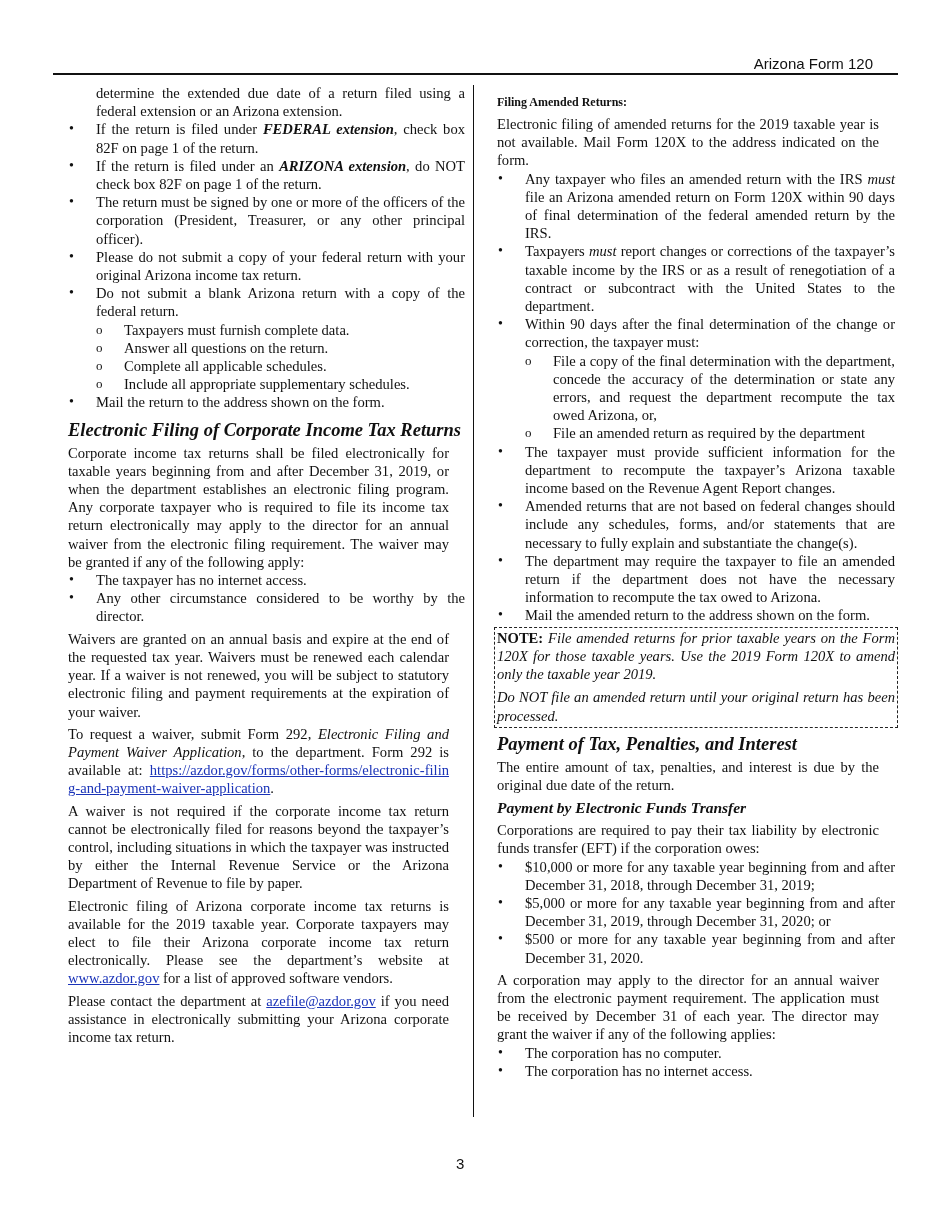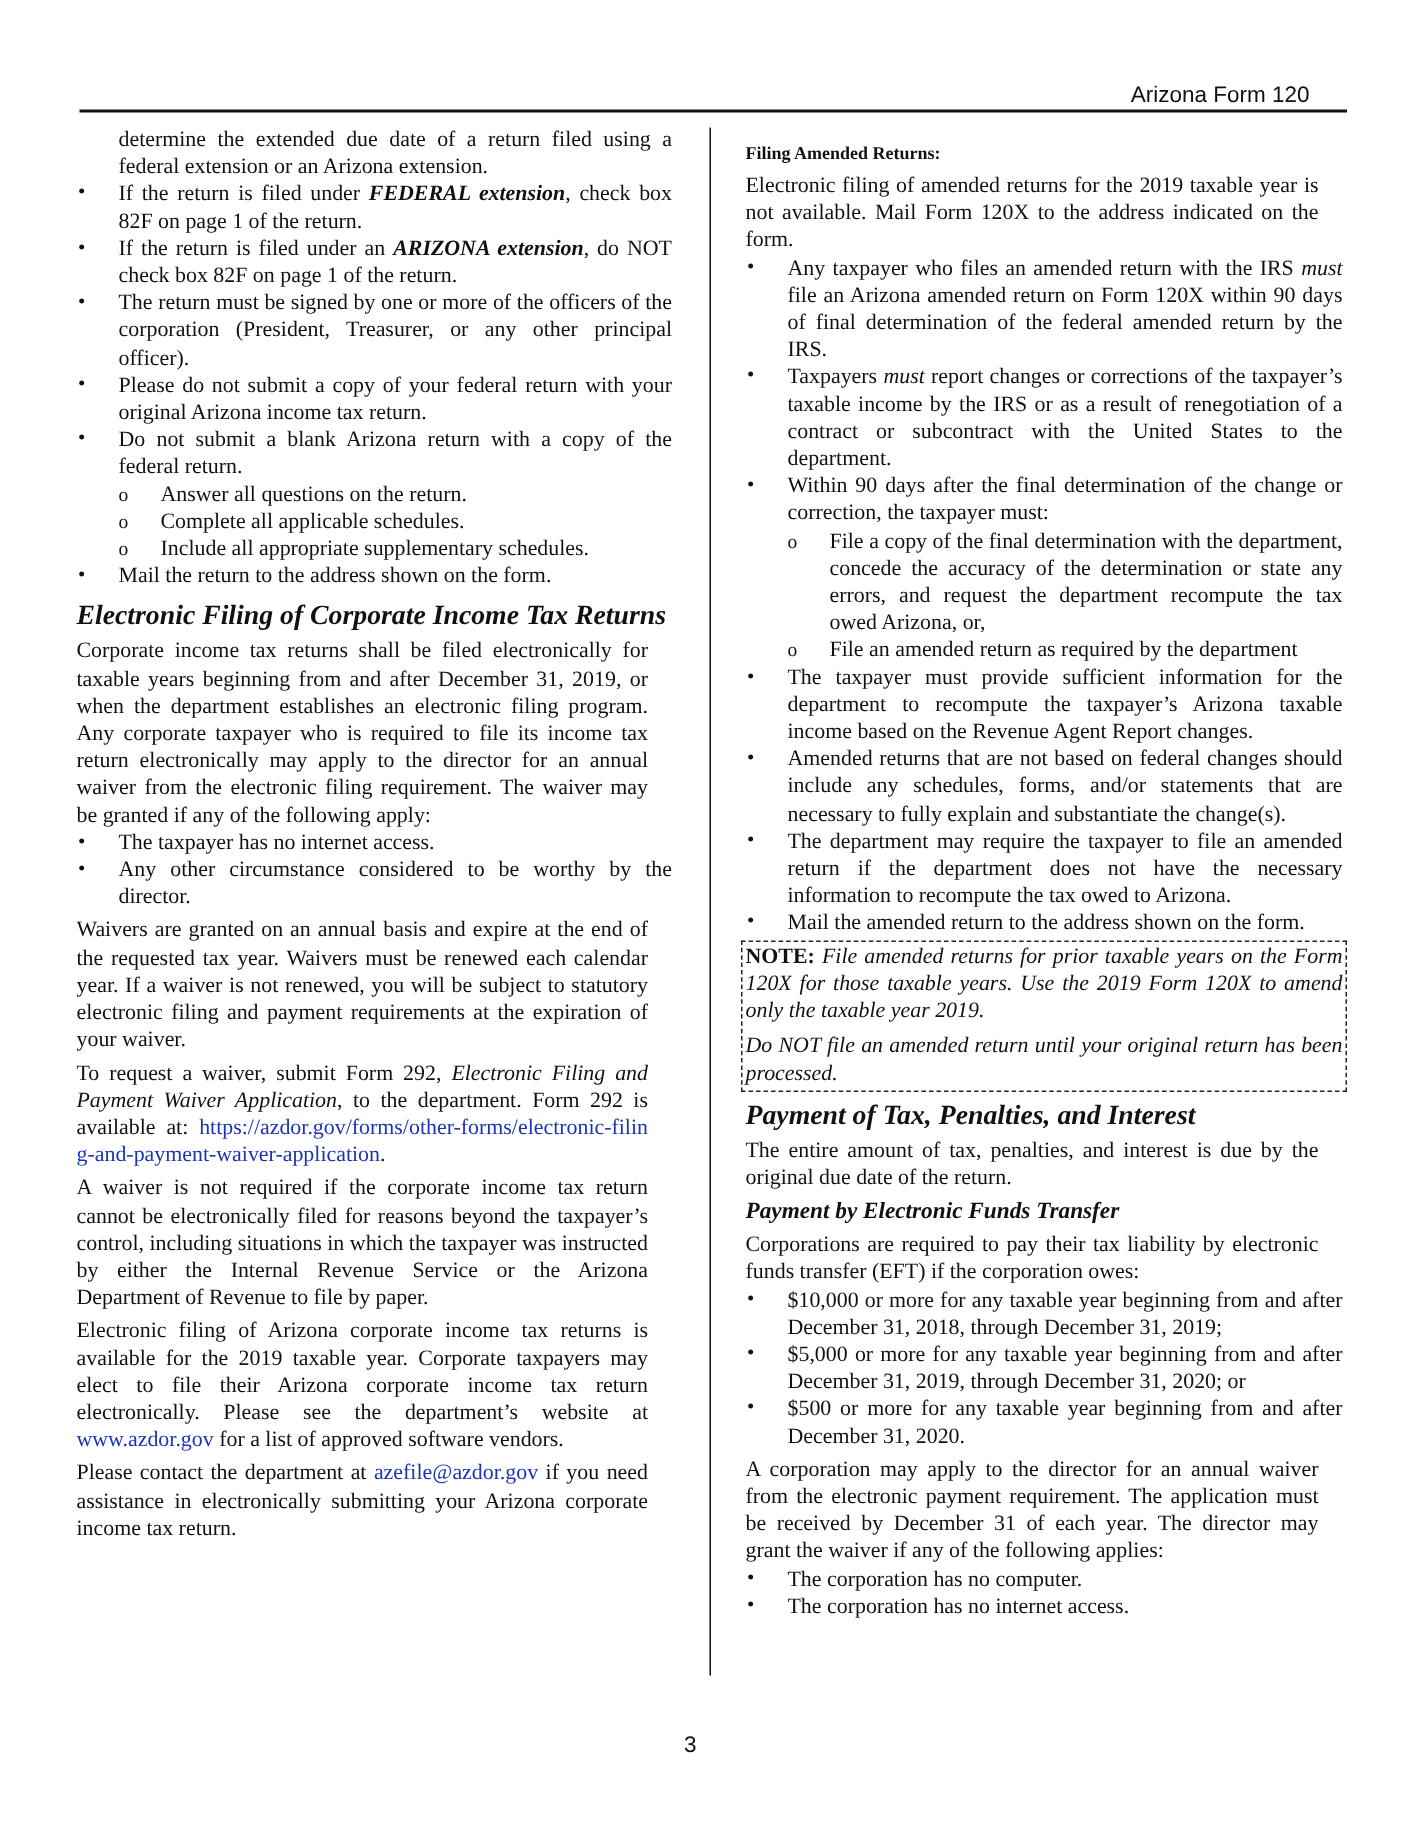--- a/index.html
+++ b/index.html
@@ -15,21 +15,21 @@
     position: absolute; top: 73px; left: 53px; width: 845px; height: 0;
     border-top: 2.5px solid #111;
   }
   .col-divider {
     position: absolute; left: 473px; top: 85px; width: 0; height: 1032px;
     border-left: 1.5px solid #111;
   }
   .col {
     position: absolute; top: 84px; line-height: 18.2px;
   }
-  .col-left { left: 51px; width: 397px; }
+  .col-left { left: 68px; width: 397px; }
   .col-right { left: 497px; width: 398px; top: 92px; }
   p { margin: 0 16px 4px 0; text-align: justify; }
   .indent-cont { padding-left: 28px; text-align: justify; margin: 0; }
   ul.bul { list-style: none; margin: 0; padding: 0; }
   ul.bul > li { position: relative; padding-left: 28px; text-align: justify; margin: 0; }
   ul.bul > li::before {
     content: "\2022"; position: absolute; left: 1px; top: 0; font-size: 14px;
   }
   ul.sub { list-style: none; margin: 0; padding: 0; }
   ul.sub > li { position: relative; padding-left: 56px; text-align: justify; }
@@ -43,21 +43,21 @@
     font-size: 12px; font-weight: bold; margin: 0 0 3px 0; line-height: 20px;
   }
   h3.sub-sec.ital { font-style: italic; font-size: 15.5px; margin-top: 6px; }
   .note-box {
     border: 1.5px dashed #222; padding: 1px 2px 2px 2px; margin: 2px -3px 6px -3px;
   }
   .note-box p { margin: 0 0 5px 0; }
   .note-box p:last-child { margin-bottom: 0; }
   .ital { font-style: italic; }
   .bold-ital { font-style: italic; font-weight: bold; }
-  a.lnk { color: #1a33b8; }
+  a.lnk { color: #1a33b8; text-decoration: underline; }
   .page-num {
     position: absolute; top: 1155px; left: 456px;
     font-family: "Liberation Sans", sans-serif; font-size: 15px;
   }
 </style>
 </head>
 <body>
 
 <div class="header-title">Arizona Form 120</div>
 <div class="top-rule"></div>
@@ -66,20 +66,21 @@
 <div class="col col-left">
   <p class="indent-cont">determine the extended due date of a return filed using a federal extension or an Arizona extension.</p>
   <ul class="bul">
     <li><span>If the return is filed under </span><span class="bold-ital">FEDERAL extension</span><span>, check box 82F on page 1 of the return.</span></li>
     <li><span>If the return is filed under an </span><span class="bold-ital">ARIZONA extension</span><span>, do NOT check box 82F on page 1 of the return.</span></li>
     <li>The return must be signed by one or more of the officers of the corporation (President, Treasurer, or any other principal officer).</li>
     <li>Please do not submit a copy of your federal return with your original Arizona income tax return.</li>
     <li>
       <span>Do not submit a blank Arizona return with a copy of the federal return.</span>
       <ul class="sub" style="margin-left:-28px;">
+        <li>Taxpayers must furnish complete data.</li>
         <li>Answer all questions on the return.</li>
         <li>Complete all applicable schedules.</li>
         <li>Include all appropriate supplementary schedules.</li>
       </ul>
     </li>
     <li>Mail the return to the address shown on the form.</li>
   </ul>
 
   <h2 class="sec">Electronic Filing of Corporate Income Tax Returns</h2>
   <p style="margin-bottom:0;">Corporate income tax returns shall be filed electronically for taxable years beginning from and after December 31, 2019, or when the department establishes an electronic filing program. Any corporate taxpayer who is required to file its income tax return electronically may apply to the director for an annual waiver from the electronic filing requirement.  The waiver may be granted if any of the following apply:</p>

